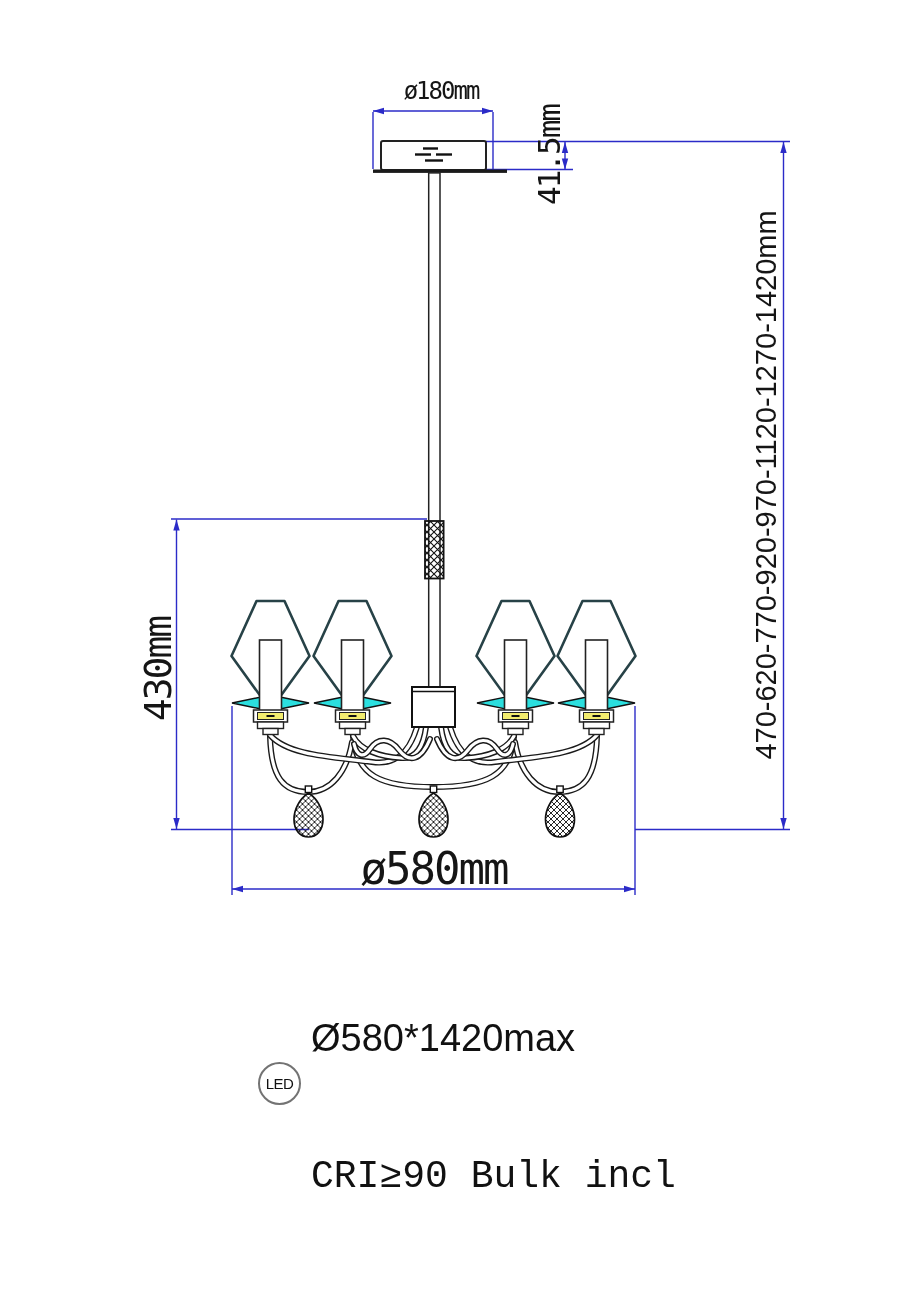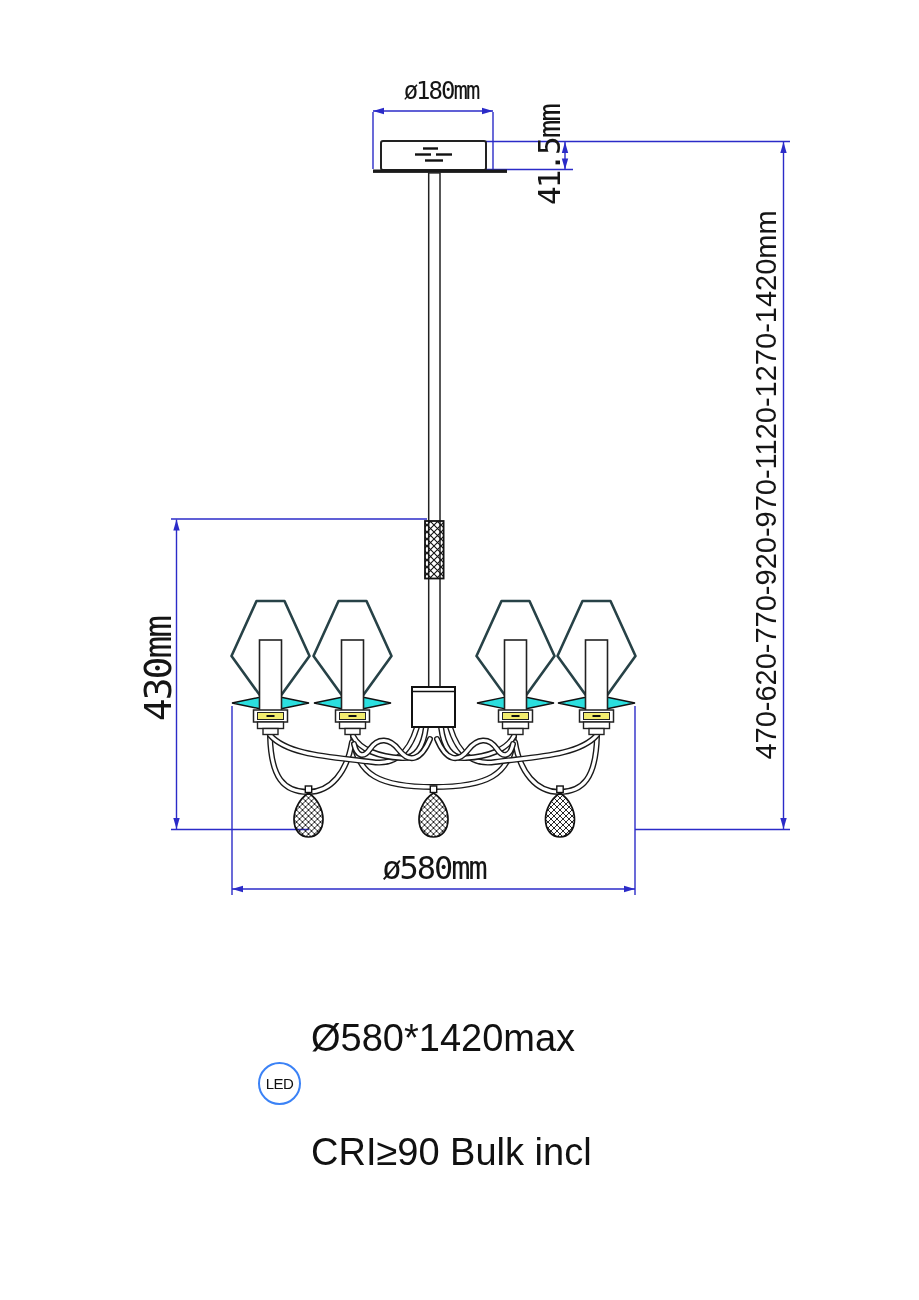--- a/index.html
+++ b/index.html
@@ -10,30 +10,30 @@
   #draw-svg{position:absolute;left:0;top:0;}
   .hlabel,.vlabel{
     position:absolute;white-space:nowrap;color:#151515;
     font-family:"DejaVu Sans Mono",monospace;
   }
   .hlabel{transform:translate(-50%,-50%);}
   .vlabel{transform:translate(-50%,-50%) rotate(-90deg);}
   .dim-180{left:433px;top:91px;font-size:24px;letter-spacing:-2px;margin-left:8px;}
   .dim-41{left:549px;top:155px;font-size:31px;letter-spacing:-2px;}
   .dim-430{left:158px;top:669px;font-size:38px;letter-spacing:-2px;}
-  .dim-580{left:434px;top:868px;font-size:32px;letter-spacing:-2px;}
+  .dim-580{left:434px;top:868px;font-size:44px;letter-spacing:-2px;}
   .dim-range{left:766px;top:485px;font-family:"Liberation Sans",sans-serif;font-size:29px;letter-spacing:0;}
   .info-line{position:absolute;left:311px;line-height:1.1;}
   .info-title{top:958px;font-size:50px;}
   .info-size{top:1018px;font-size:38px;text-align:right;}
   .info-power{top:1068px;font-size:38px;}
   .info-lumen{top:1111px;font-size:38px;}
-  .info-cri{top:1132px;font-size:38px;}
+  .info-cri{top:1156px;font-size:38px;font-family:Liberation Mono, monospace;}
   .led-badge{
-    position:absolute;left:258px;top:1062px;width:43px;height:43px;border:2px solid #3b82f6;
+    position:absolute;left:258px;top:1062px;width:43px;height:43px;border:2px solid #737373;
     border-radius:50%;box-sizing:border-box;display:flex;align-items:center;justify-content:center;
     font-size:15px;letter-spacing:-0.5px;
   }
 </style>
 </head>
 <body>
 
 <div id="stage">
 
   <svg id="draw-svg" width="919" height="920" viewBox="0 0 919 920">

